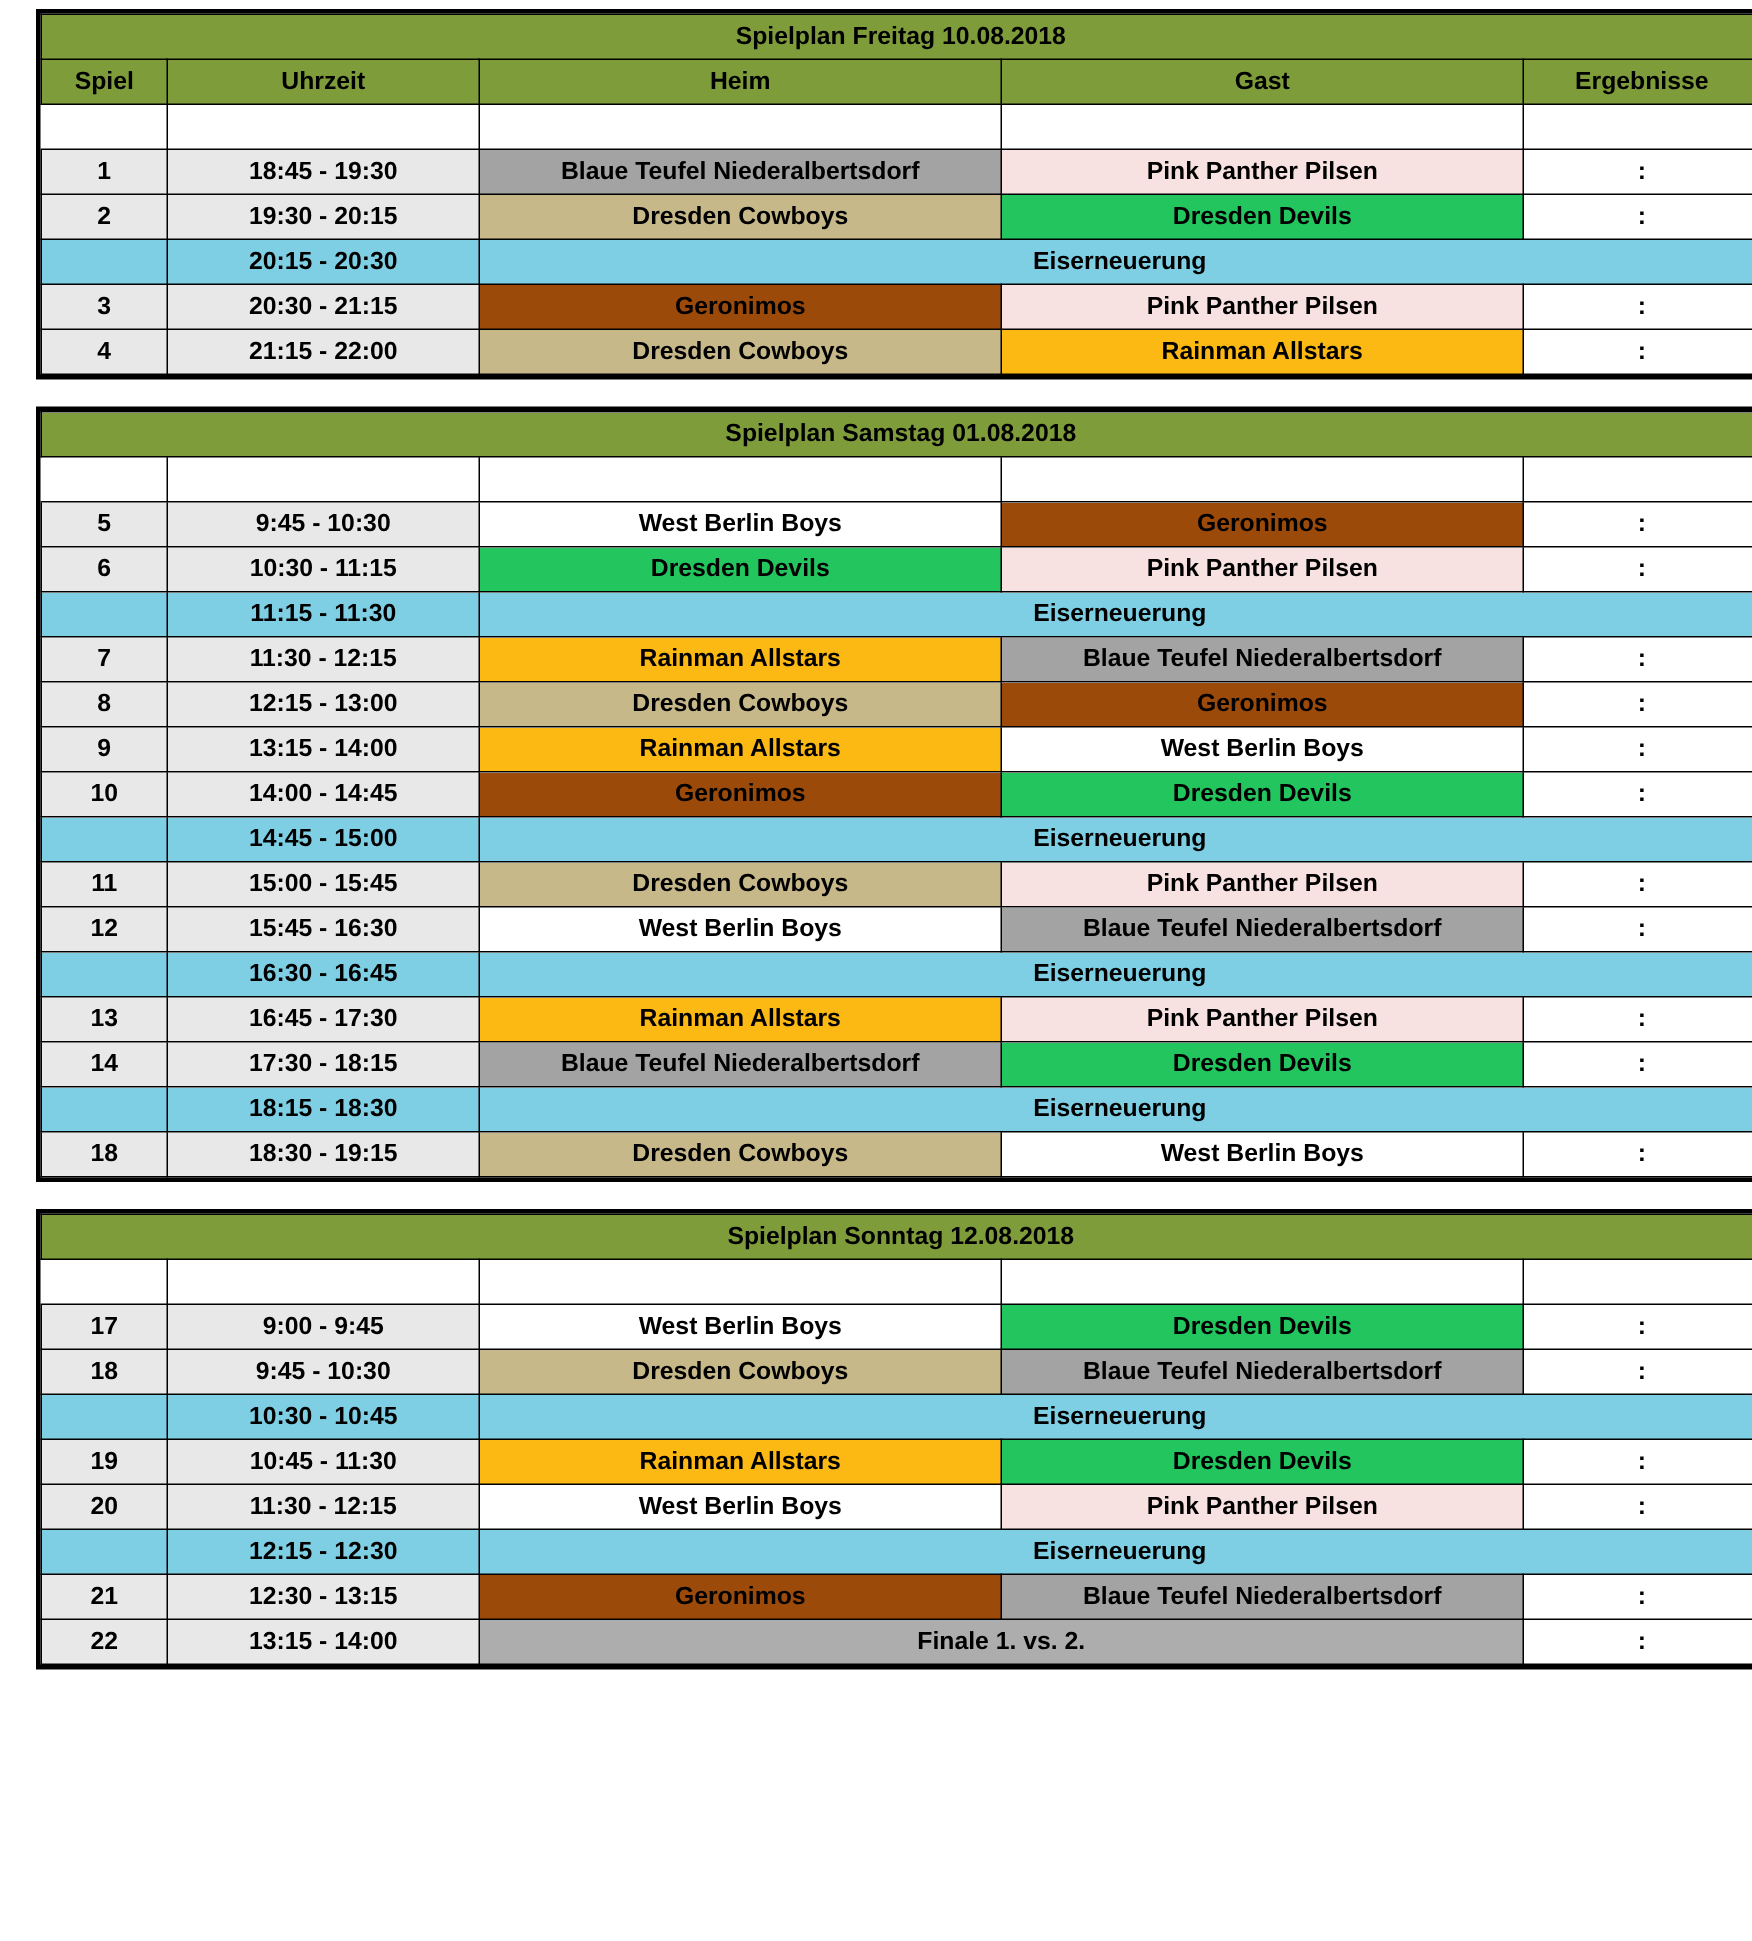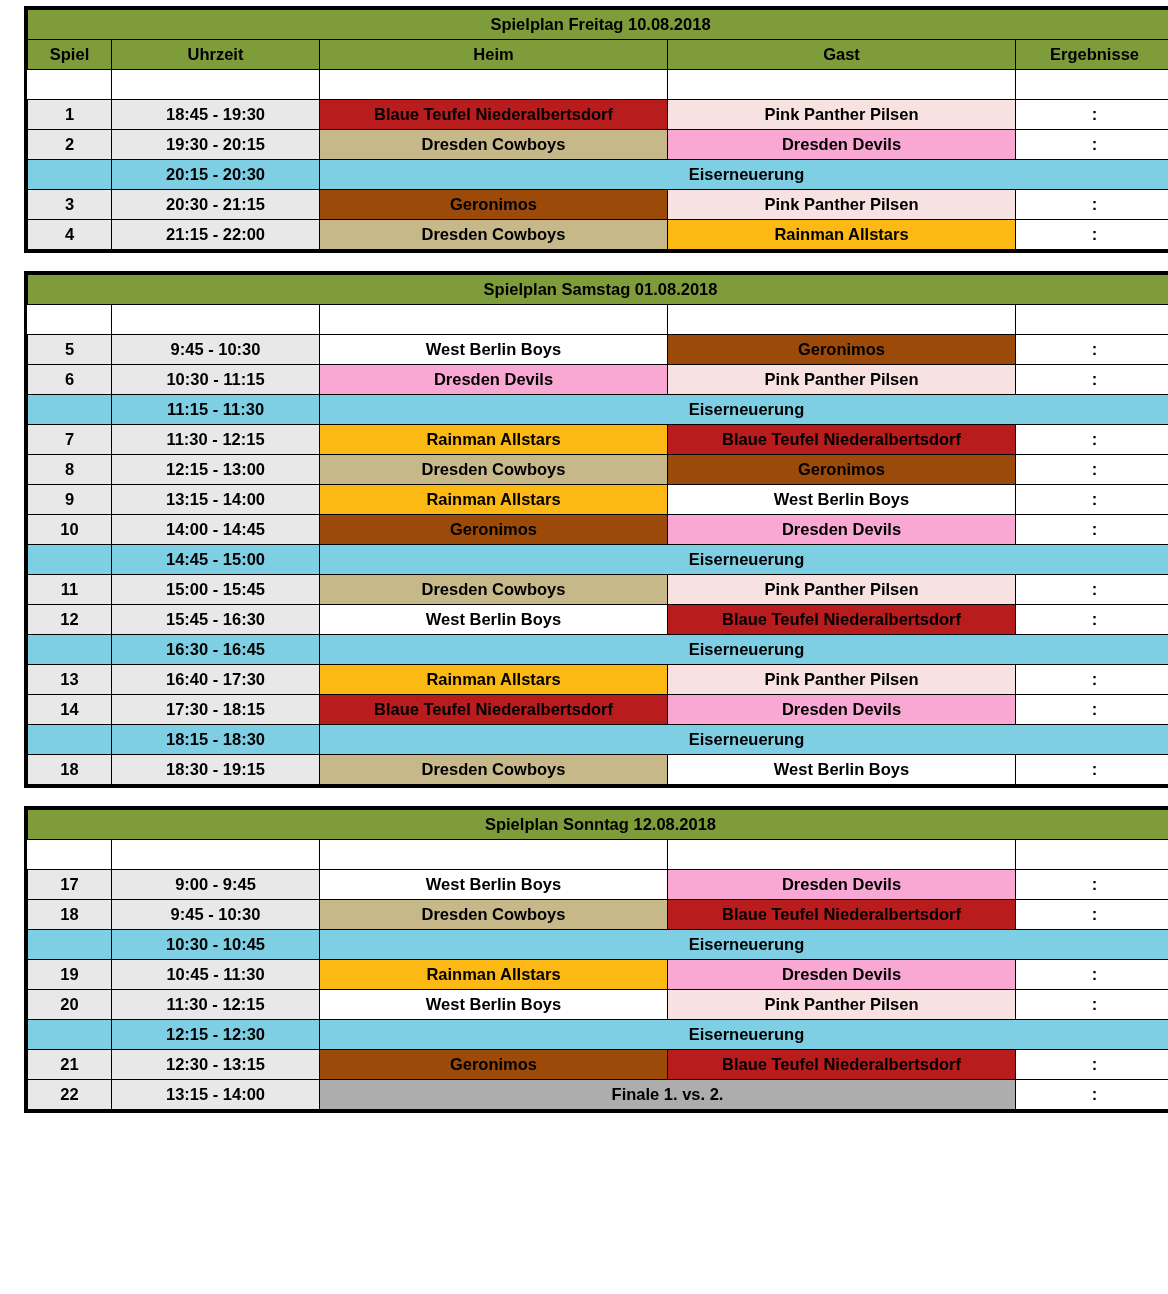--- a/index.html
+++ b/index.html
@@ -79,24 +79,24 @@
   .cell-result {
     background: #ffffff;
     font-size: 17px;
   }
   .break-row td {
     background: #7ecfe4;
     font-size: 16.5px;
   }
   
   .t-white   { background: #ffffff; color: #000000; }
-  .t-blue    { background: #b91c1c; color: #000000; }
+  .t-blue    { background: #a3a3a3; color: #000000; }
   .t-pink    { background: #f7e1e1; color: #000000; }
   .t-khaki   { background: #c7b88a; color: #000000; }
-  .t-red     { background: #f9a8d4; color: #7b2d00; margin-left: 32px; }
+  .t-red     { background: #22c55e; color: #7b2d00; margin-left: 32px; }
   .t-brown   { background: #9c4a0a; color: #4a1f00; }
   .t-orange  { background: #fdb913; color: #6b4500; }
   .t-gray    { background: #adadad; color: #000000; margin-top: 12px; }
 </style>
 </head>
 <body>
 
 <div class="page">
   <div id="schedules-root">
       <div class="schedule">
@@ -248,21 +248,21 @@
               <td class="t-blue">Blaue Teufel Niederalbertsdorf</td>
               <td class="cell-result">:</td>
             </tr>
             <tr class="break-row">
               <td></td>
               <td>16:30 - 16:45</td>
               <td colspan="3">Eiserneuerung</td>
             </tr>
             <tr>
               <td class="cell-num">13</td>
-              <td class="cell-time">16:40 - 17:30</td>
+              <td class="cell-time">16:45 - 17:30</td>
               <td class="t-orange">Rainman Allstars</td>
               <td class="t-pink">Pink Panther Pilsen</td>
               <td class="cell-result">:</td>
             </tr>
             <tr>
               <td class="cell-num">14</td>
               <td class="cell-time">17:30 - 18:15</td>
               <td class="t-blue">Blaue Teufel Niederalbertsdorf</td>
               <td class="t-red">Dresden Devils</td>
               <td class="cell-result">:</td>

